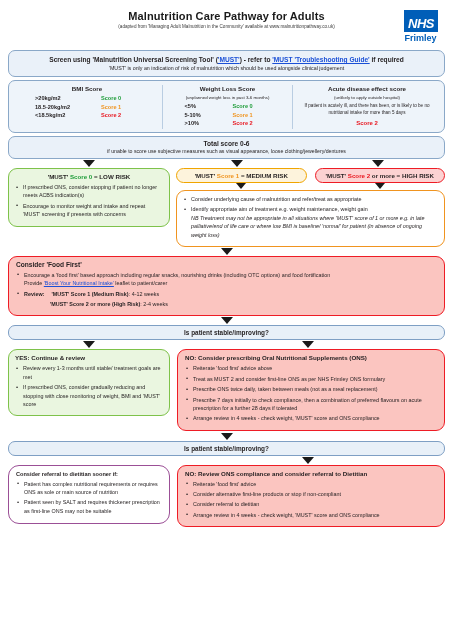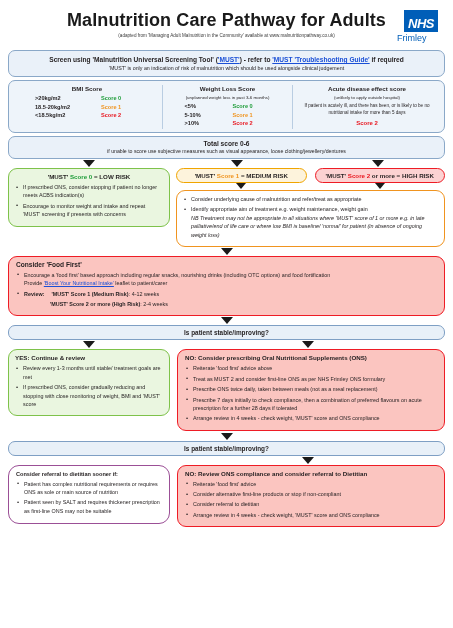--- a/index.html
+++ b/index.html
@@ -13,21 +13,21 @@
     color: #231f20;
     overflow: hidden;
     position: relative;
   }
   .page { padding: 6px 8px 0 8px; }
 
   
   .header { position: relative; height: 38px; }
   .title {
     text-align: center;
-    font-size: 18px;
+    font-size: 11px;
     font-weight: bold;
     letter-spacing: .1px;
     margin: 4px 0 0 0;
     color: #1a1a1a;
   }
   .subtitle {
     text-align: center;
     font-size: 4.6px;
     margin-top: 2px;
     color: #3a3a3a;
@@ -46,23 +46,23 @@
     font-size: 13px;
     letter-spacing: -0.5px;
     padding: 7px 4px 1px 4px;
     display: inline-block;
     line-height: 14px;
     font-family: "Liberation Sans", sans-serif;
   }
   .nhs-sub {
     color: #005eb8;
     font-size: 9px;
-    font-weight: normal;
+    font-weight: bold;
     margin-top: 1px;
-    text-align: left;
+    text-align: center;
     padding-right: 1px;
   }
 
   
   .box {
     border-radius: 7px;
     border: 1px solid #8aa8c8;
     background: #eaf1f9;
     padding: 4px 6px;
   }

